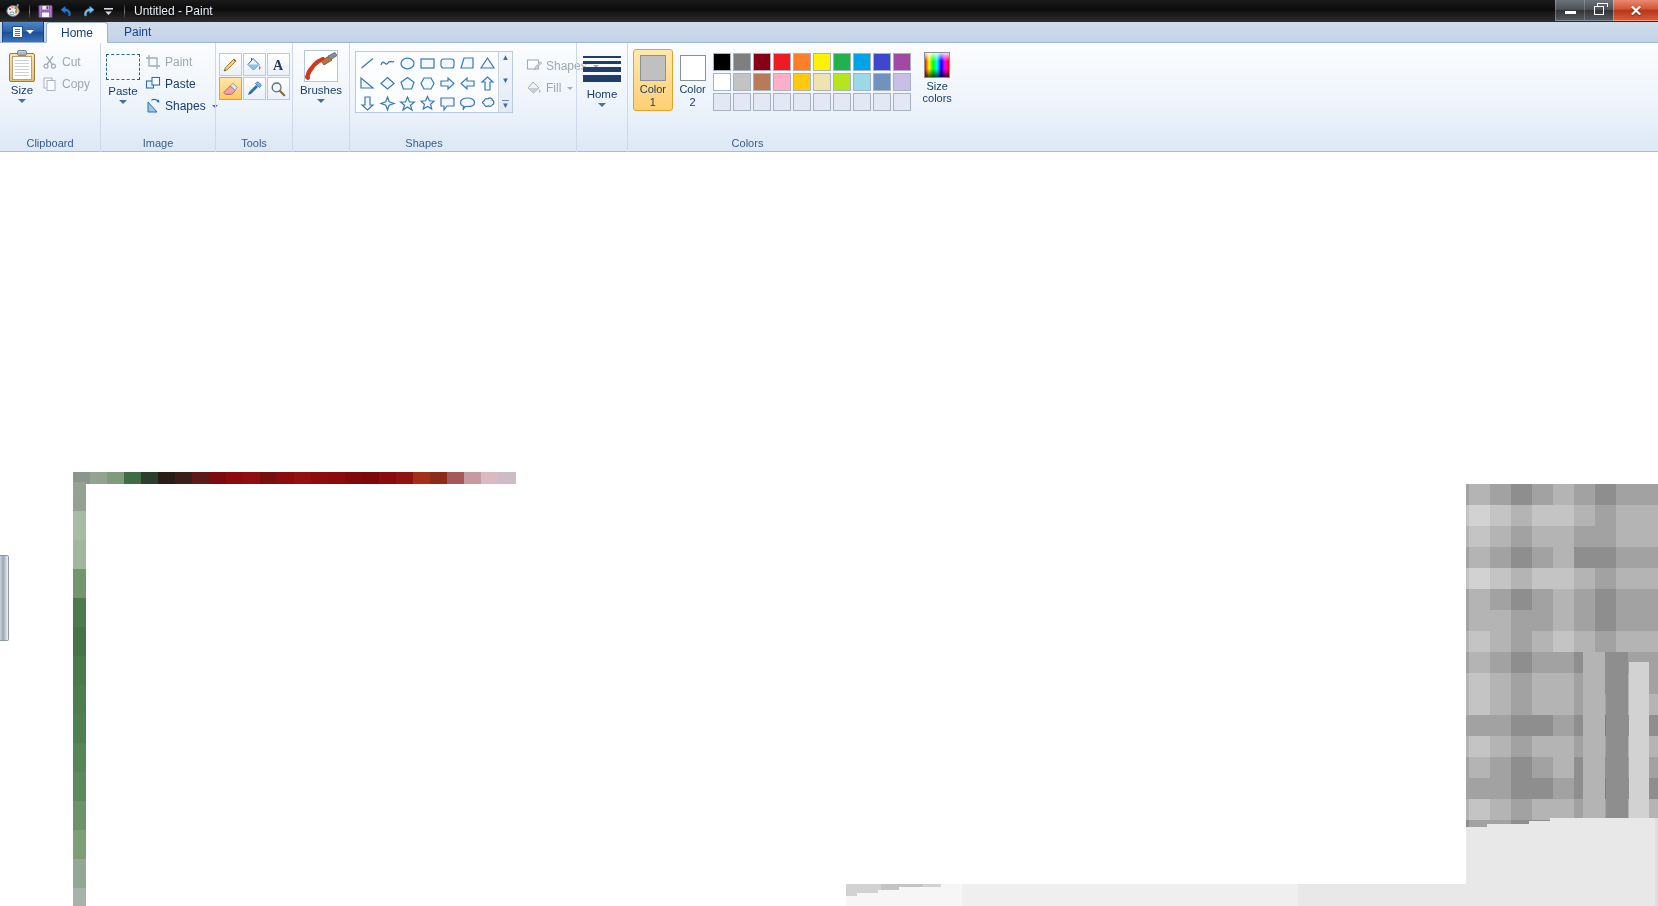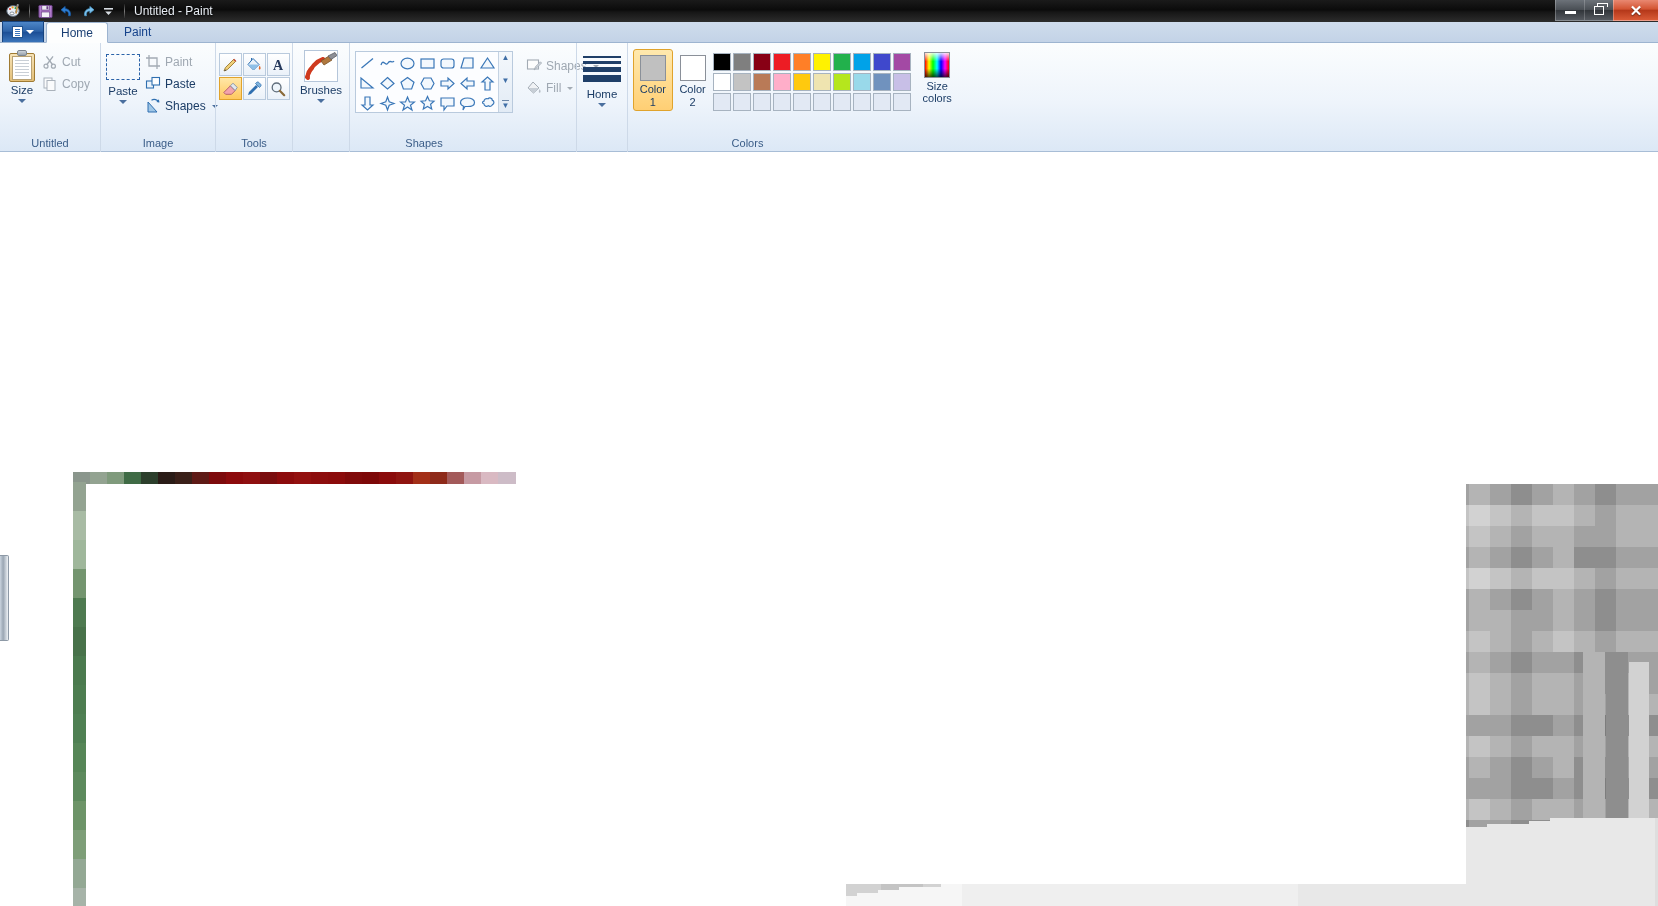--- a/index.html
+++ b/index.html
@@ -399,21 +399,21 @@
           <span class="icon16">
             <svg width="16" height="16" viewBox="0 0 16 16">
               <rect x="2" y="2" width="8" height="10" fill="#fafbfc" stroke="#aab2bb" stroke-width="1"></rect>
               <rect x="5" y="4.5" width="8" height="10" fill="#fafbfc" stroke="#aab2bb" stroke-width="1"></rect>
             </svg>
           </span>
           <span>Copy</span>
         </div>
       </div>
     </div>
-    <div class="group-label">Untitled</div>
+    <div class="group-label">Clipboard</div>
   </div>
 
   <div class="group" style="width:115px;">
     <div class="group-body">
       <div class="bigbtn" style="width:52px;">
         <span class="sel-ico" style="margin-top:4px;"></span>
         <span class="lbl" style="margin-top:5px;">Paste</span>
         <span class="dd-arrow"></span>
       </div>
       <div class="smallcol">

